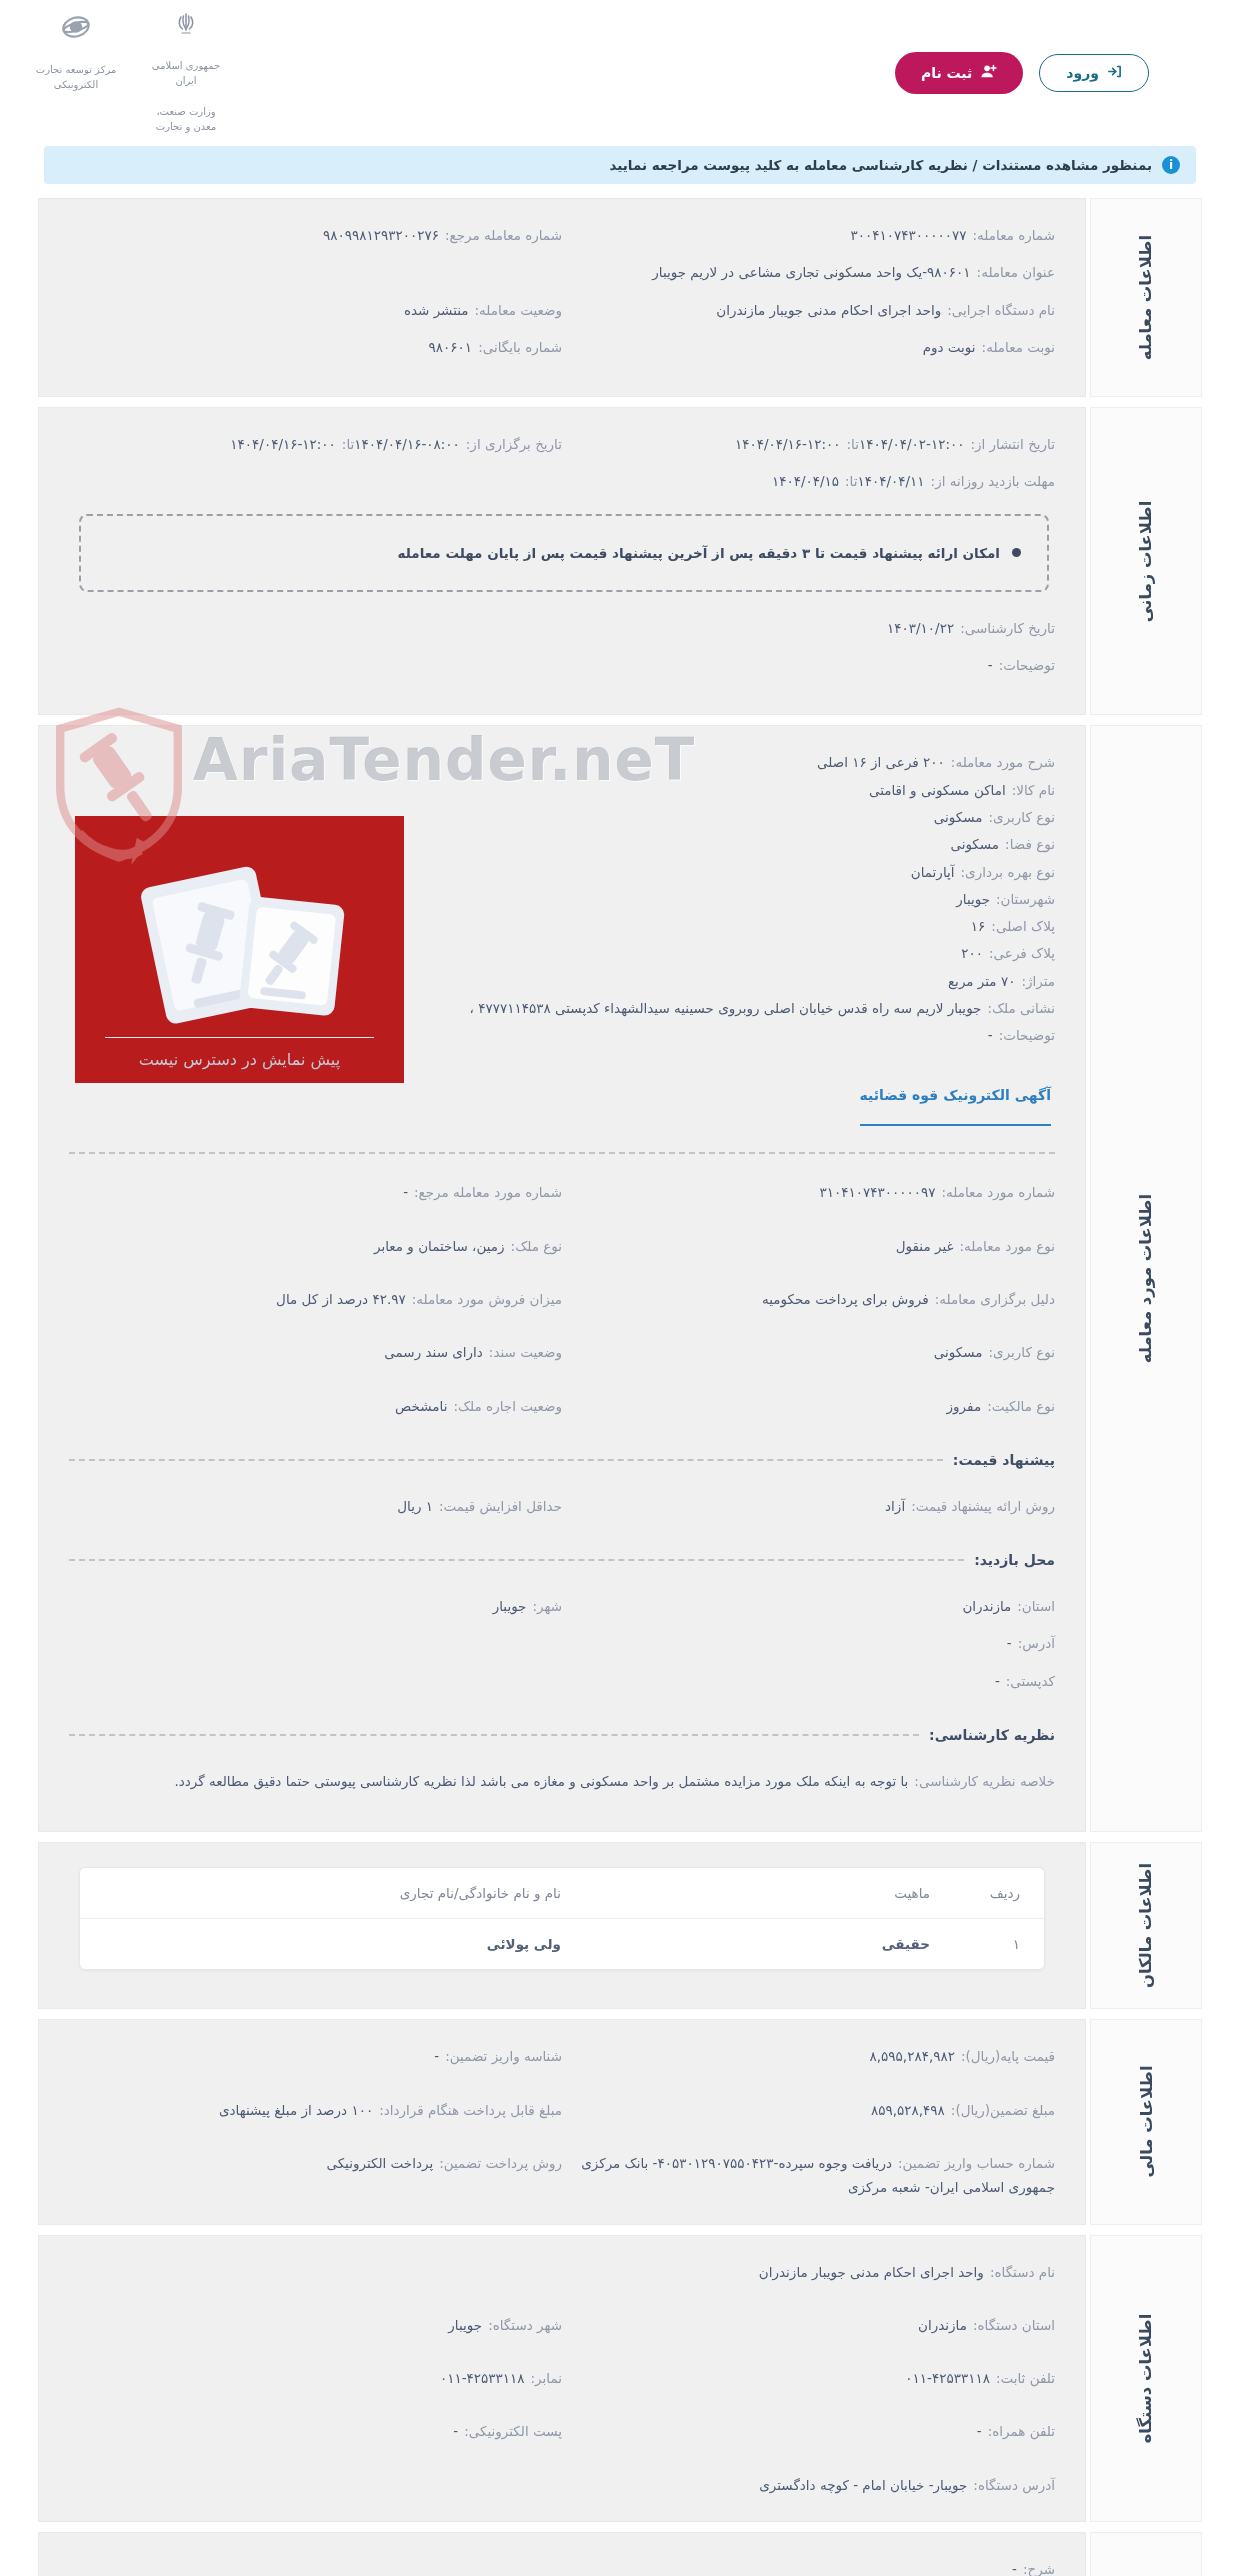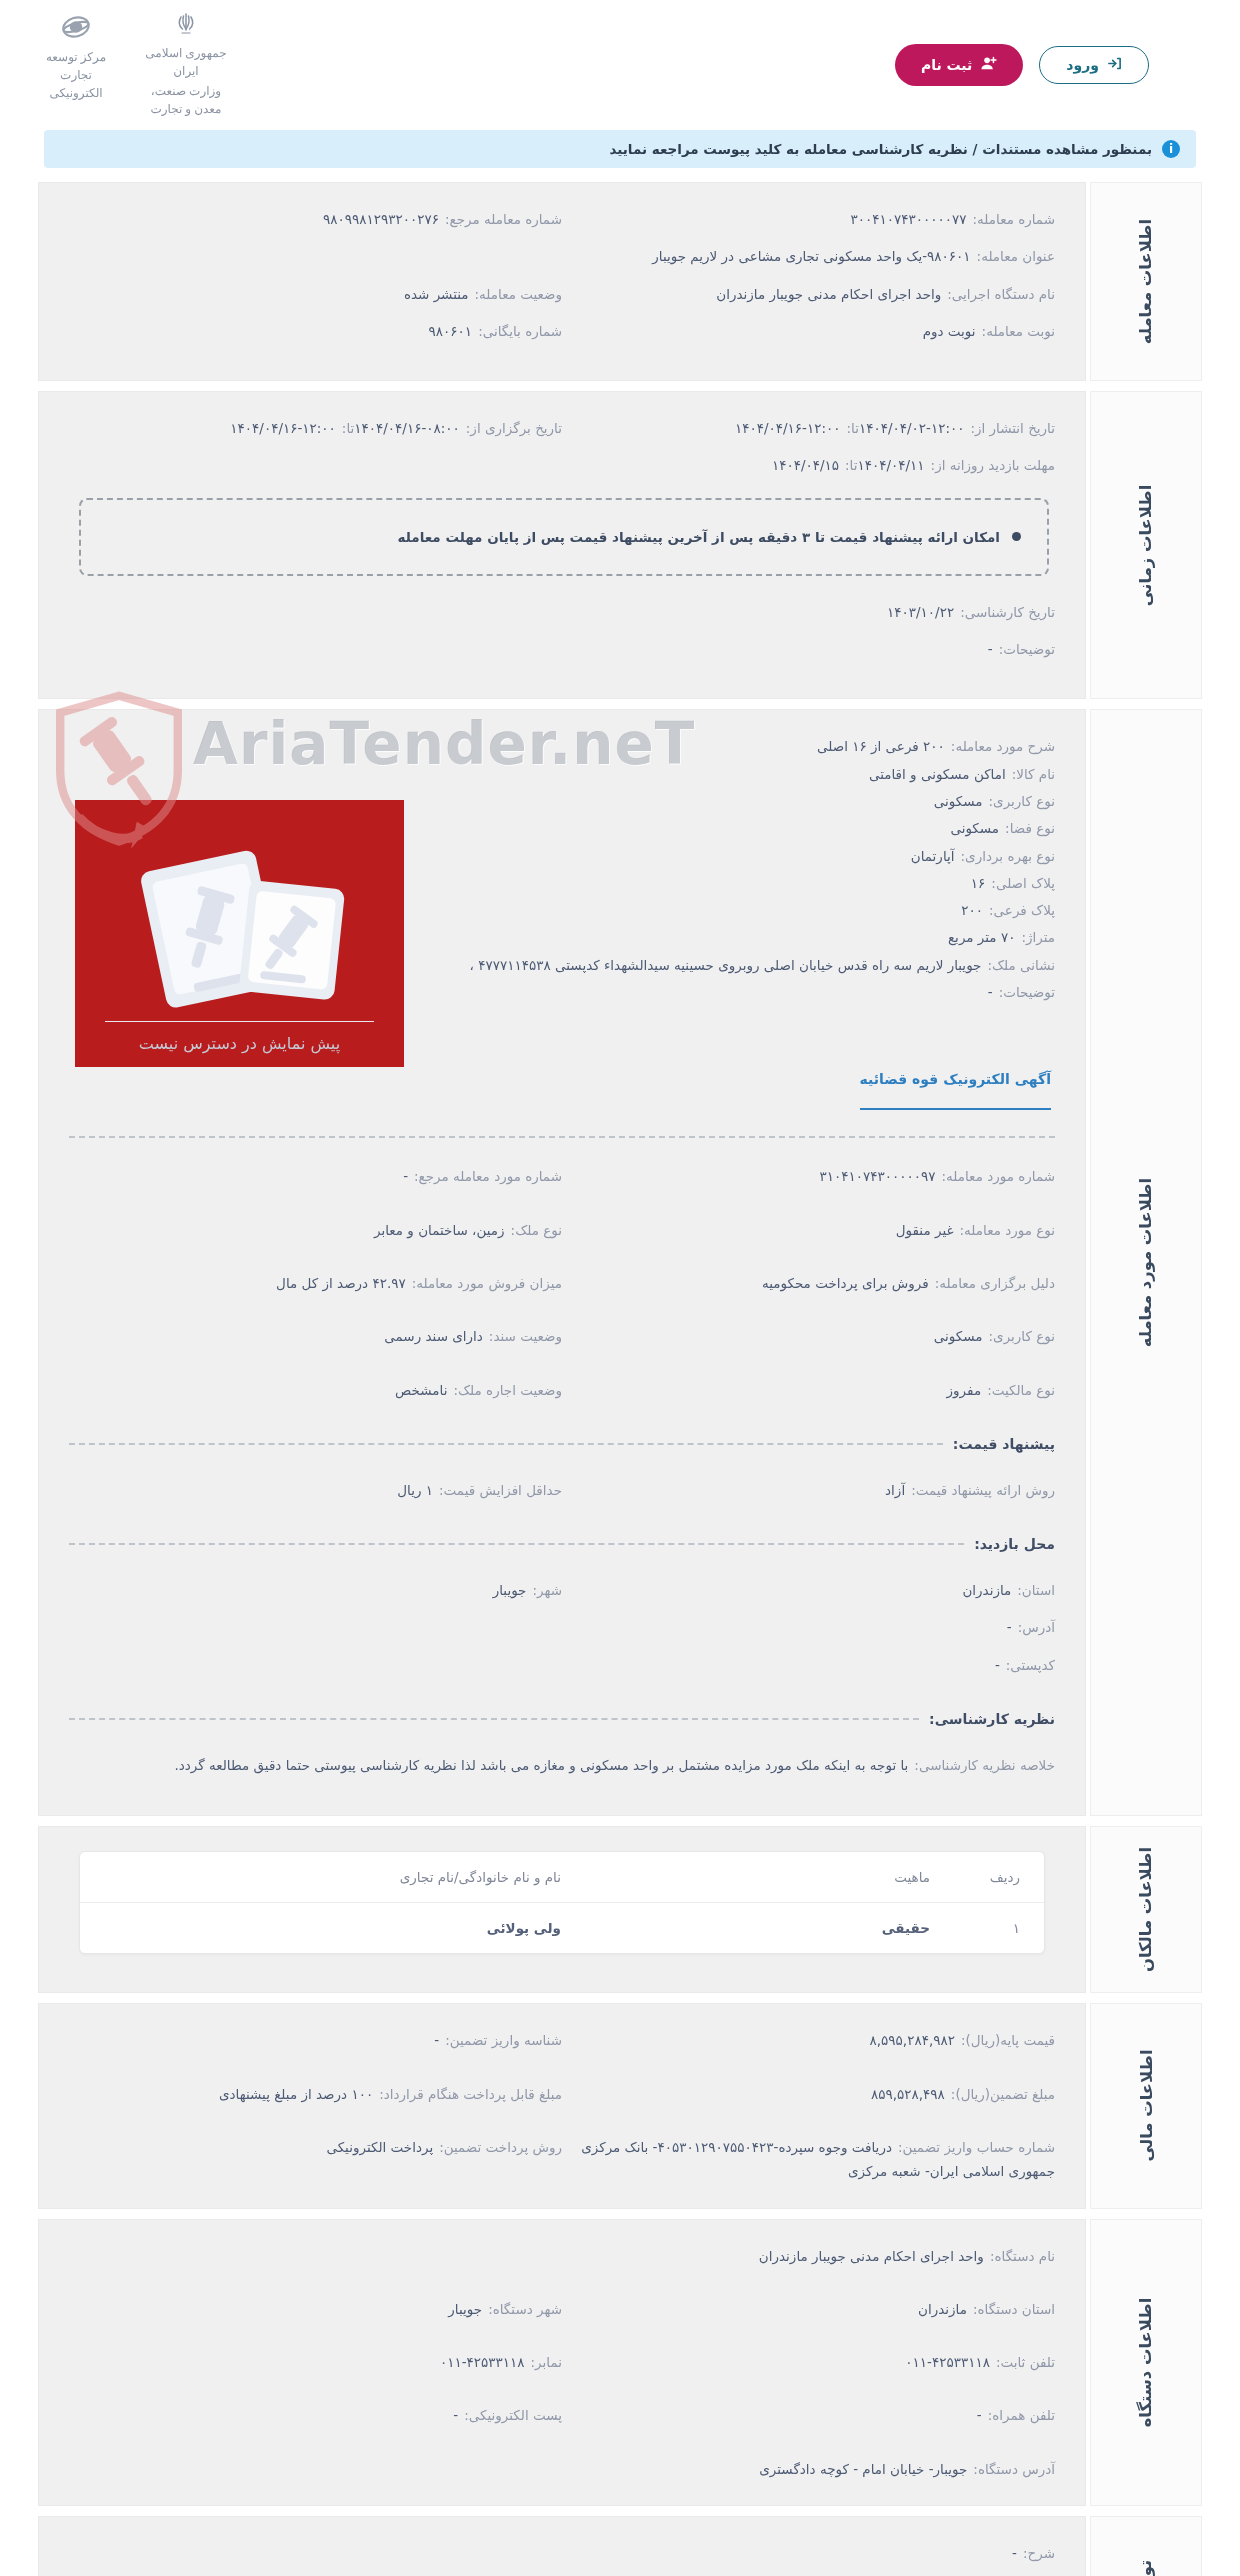--- a/index.html
+++ b/index.html
@@ -11,21 +11,21 @@
   .brand { display:flex; align-items:center; gap:10px; }
   .brand h1 { font-size:19px; font-weight:bold; color:#1a6b85; }
   .auth { display:flex; align-items:center; gap:16px; margin-right:55px; }
   .btn-login { display:flex; align-items:center; gap:8px; background:#fff; color:#1c6e84; border:1.5px solid #1c6e84;
     border-radius:24px; padding:9px 26px; font-size:14px; font-weight:bold; cursor:pointer; font-family:inherit; }
   .btn-register { display:flex; align-items:center; gap:8px; background:#be185d; color:#fff; border:none;
     border-radius:24px; padding:11px 26px; font-size:14px; font-weight:bold; cursor:pointer; font-family:inherit; }
   .spacer { flex:1; }
   .orgs { display:flex; align-items:flex-start; gap:26px; padding-left:6px; }
   .org { display:flex; flex-direction:column; align-items:center; width:84px; text-align:center; }
-  .org small { font-size:12px; color:#8a93a3; line-height:1.5; margin-top:2px;font-family:Liberation Serif, serif; }
+  .org small { font-size:10px; color:#8a93a3; line-height:1.5; margin-top:16px; }
 
   
   .banner { margin:2px 44px 14px; background:#d9eefb; border-radius:4px; min-height:38px;
     display:flex; align-items:center; gap:10px; padding:8px 16px; }
   .info-i { width:18px; height:18px; border-radius:50%; background:#1a90d9; color:#fff; font-size:12px; font-weight:bold;
     display:flex; align-items:center; justify-content:center; flex:0 0 18px; }
   .banner span.txt { font-size:13.5px; color:#2d3e50; font-weight:bold; }
 
   
   .sections { margin:0 38px; }
@@ -238,20 +238,23 @@
                 <div class="row">
                   <div class="cell"><span class="fl">نوع کاربری:</span><span class="fv">مسکونی</span></div>
                 </div>
                 <div class="row">
                   <div class="cell"><span class="fl">نوع فضا:</span><span class="fv">مسکونی</span></div>
                 </div>
                 <div class="row">
                   <div class="cell"><span class="fl">نوع بهره برداری:</span><span class="fv">آپارتمان</span></div>
                 </div>
                 <div class="row">
+                  <div class="cell"><span class="fl">شهرستان:</span><span class="fv">جویبار</span></div>
+                </div>
+                <div class="row">
                   <div class="cell"><span class="fl">پلاک اصلی:</span><span class="fv num">۱۶</span></div>
                 </div>
                 <div class="row">
                   <div class="cell"><span class="fl">پلاک فرعی:</span><span class="fv num">۲۰۰</span></div>
                 </div>
                 <div class="row">
                   <div class="cell"><span class="fl">متراژ:</span><span class="fv">۷۰ متر مربع</span></div>
                 </div>
                 <div class="row">
                   <div class="cell"><span class="fl">نشانی ملک:</span><span class="fv">جویبار  لاریم  سه راه قدس  خیابان اصلی  روبروی حسینیه سیدالشهداء  کدپستی ۴۷۷۷۱۱۴۵۳۸ ،</span></div>

